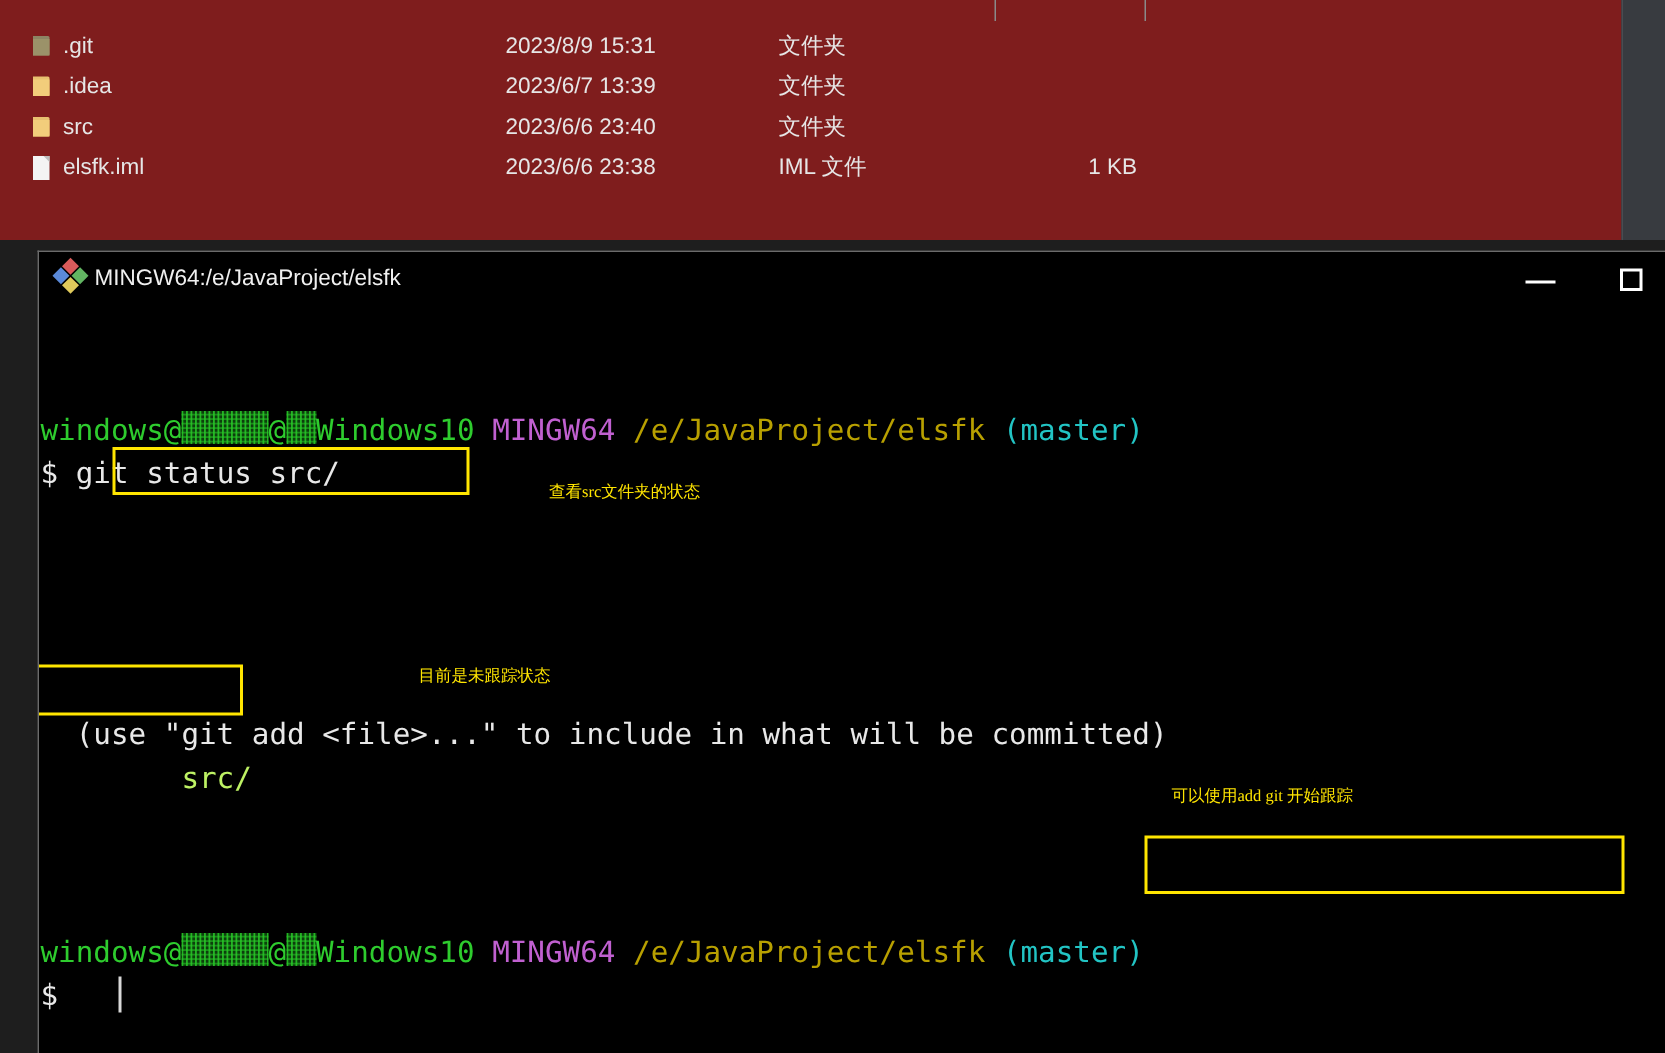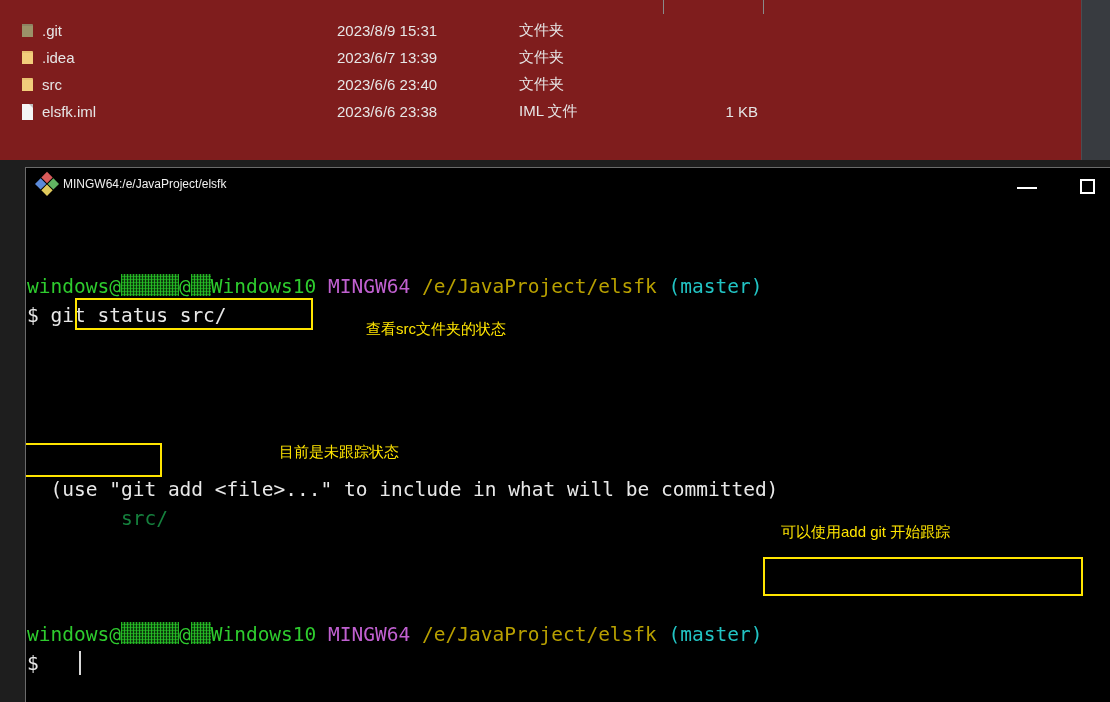--- a/index.html
+++ b/index.html
@@ -135,21 +135,21 @@
   }
   #mingw-logo .q1 { left: 0;   top: 0;   background: #d95b5b; }
   #mingw-logo .q2 { left: 9px; top: 0;   background: #62b562; }
   #mingw-logo .q3 { left: 0;   top: 9px; background: #5b8ad9; }
   #mingw-logo .q4 { left: 9px; top: 9px; background: #e0ca5c; }
 
   #title-text {
     position: absolute;
     left: 37px; top: 9px;
     color: #f0f0f0;
-    font-size: 12px;
+    font-size: 15px;
     font-family: "Liberation Sans", sans-serif;
   }
   .win-btn {
     position: absolute;
     top: 0;
     width: 45px; height: 36px;
     cursor: default;
   }
   #btn-min { left: 979px; }
   #btn-max { left: 1040px; }
@@ -180,21 +180,21 @@
   .line {
     position: absolute;
     left: 0;
     white-space: pre;
   }
   .c-green   { color: #2ecc2e; }
   .c-magenta { color: #c060d0; }
   .c-olive   { color: #b8a000; }
   .c-cyan    { color: #22c4c4; }
   .c-white   { color: #e8e8e8; }
-  .c-red     { color: #15803d; }
+  .c-red     { color: #bef264; }
 
   
   .mosaic {
     display: inline-block;
     vertical-align: -3px;
     height: 22px;
     background-color: #0d3d0d;
     background-image:
       linear-gradient(90deg, rgba(40,200,40,.85) 1px, transparent 1px),
       linear-gradient(0deg, rgba(40,200,40,.55) 1px, transparent 1px),
@@ -207,22 +207,22 @@
   
   .ybox {
     position: absolute;
     border: 2px solid #ffe500;
     box-sizing: border-box;
     pointer-events: none;
   }
   .yanno {
     position: absolute;
     color: #ffe500;
-    font-family: Liberation Sans, sans-serif;
-    font-size: 15px;
+    font-family: Liberation Serif, serif;
+    font-size: 11px;
     white-space: nowrap;
     font-weight: 500;
   }
   #cursor {
     position: absolute;
     width: 2px; height: 24px;
     background: #d8d8d8;
   }
 </style>
 </head>

